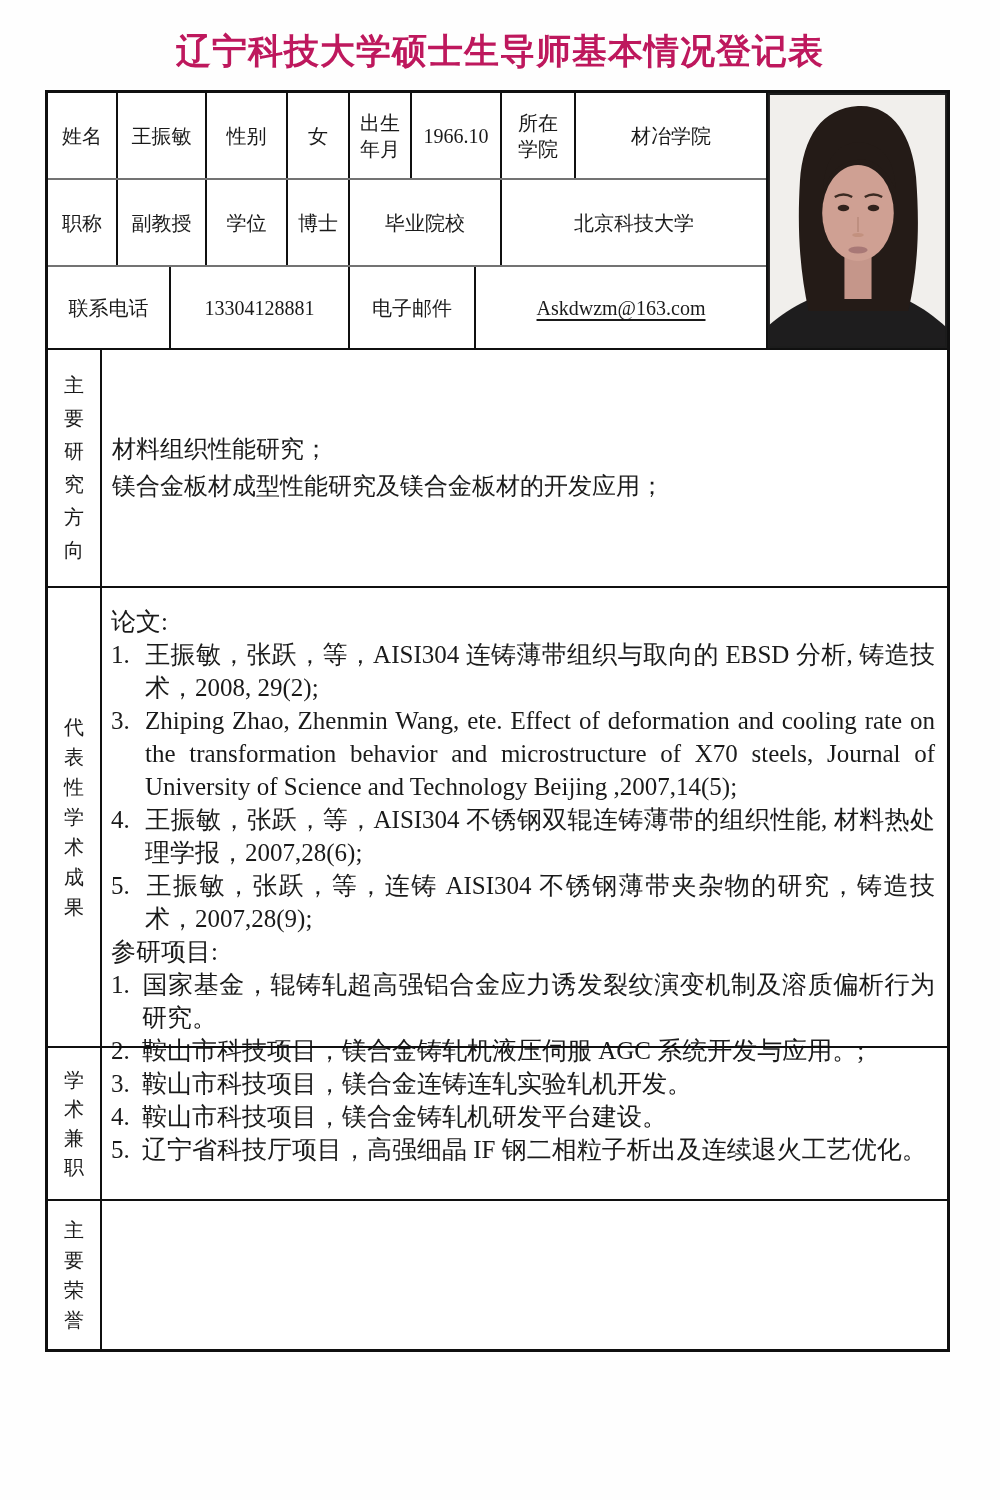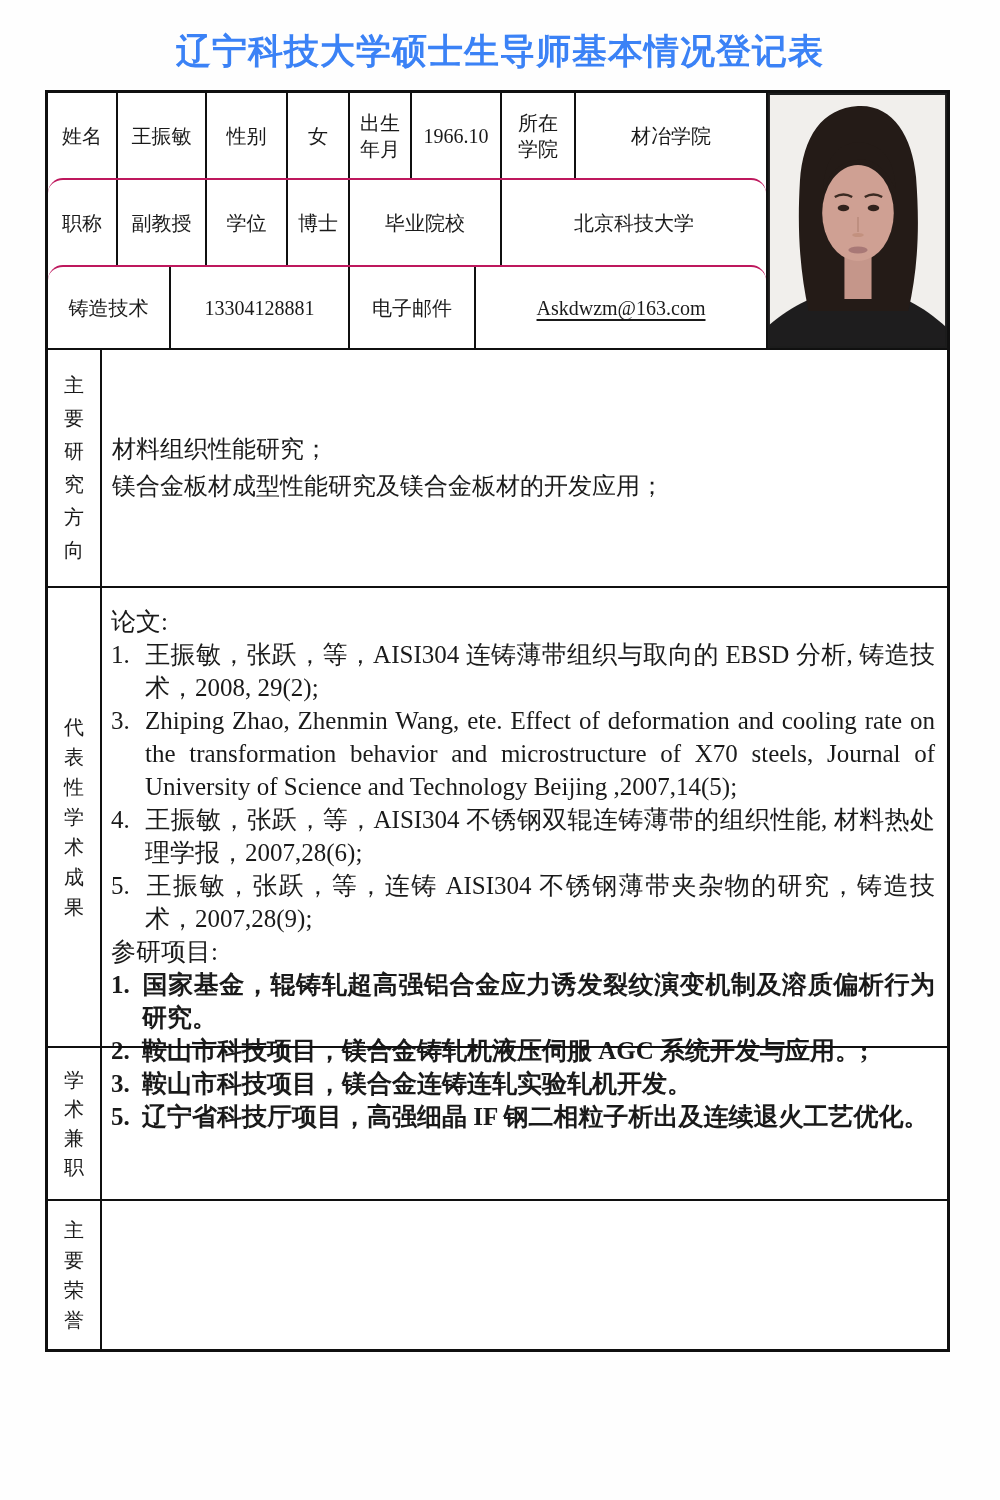--- a/index.html
+++ b/index.html
@@ -2,37 +2,37 @@
 <html><head>
 <meta charset="utf-8">
 <style>
   * { margin:0; padding:0; box-sizing:border-box; }
   body { background:#ffffff; font-family:"Liberation Serif","DejaVu Serif",serif; color:#1a1a1a; }
   .page { position:relative; width:1000px; height:1500px; background:#fefefe; overflow:hidden; }
 
   .doc-title {
     font-family:"Liberation Sans","DejaVu Sans",sans-serif;
     font-weight:bold; font-size:35px; letter-spacing:1px;
-    text-align:center; padding-top:28px; color:#3b82f6;
+    text-align:center; padding-top:28px; color:#be185d;
   }
 
   .form-table {
     position:absolute; left:45px; top:90px;
     width:905px; height:1262px;
     border:3px solid #101010; background:#fff;
     display:flex; flex-direction:column;
   }
   .band { display:flex; }
   .band + .band { border-top:2px solid #101010; }
 
   
   .top-band { height:255px; }
   .top-left { width:718px; display:flex; flex-direction:column; }
   .info-row { display:flex; }
-  .info-row + .info-row { border-top:2px solid #be185d;border-radius:15px; }
+  .info-row + .info-row { border-top:2px solid #737373; }
   .r1 { height:85px; } .r2 { height:87px; } .r3 { height:83px; }
   .cell {
     display:flex; align-items:center; justify-content:center;
     text-align:center; font-size:20px; line-height:26px; padding:2px;
   }
   .cell + .cell { border-left:2px solid #101010; }
   .preline { white-space:pre-line; }
   .w68{width:68px;} .w89{width:89px;} .w81{width:81px;} .w62{width:62px;}
   .w90{width:90px;} .w74{width:74px;text-align:right;} .w152{width:152px;}
   .w121{width:121px;} .w179{width:179px;} .w126{width:126px;}
@@ -54,21 +54,21 @@
   .research-content {
     display:flex; flex-direction:column; justify-content:center;
     padding:0 14px 0 10px; font-size:24px; line-height:37px;
   }
 
   .achv-band { height:460px; }
   .achv-content { padding:17px 12px 0 9px; font-size:25px; line-height:33px; }
   .heading-line { text-align:left; }
   .li { text-align:justify; padding-left:34px; text-indent:-34px; }
   .li .num { display:inline-block; width:34px; text-indent:0; }
-  .li.proj { padding-left:31px; text-indent:-31px;font-weight:bold; }
+  .li.proj { padding-left:31px; text-indent:-31px; }
   .li.proj .num { width:31px; }
 
   .positions-band { height:153px; }
   .honors-band { height:150px; }
   .empty-content { padding:8px 10px; font-size:19.5px; }
 </style>
 </head>
 <body>
 
 <div class="page">
@@ -96,21 +96,21 @@
         <div class="info-row r2">
           <div class="cell w68">职称</div>
           <div class="cell w89">副教授</div>
           <div class="cell w81">学位</div>
           <div class="cell w62">博士</div>
           <div class="cell w152">毕业院校</div>
           <div class="cell grow">北京科技大学</div>
         </div>
 
         <div class="info-row r3">
-          <div class="cell w121">铸造技术</div>
+          <div class="cell w121">联系电话</div>
           <div class="cell w179">13304128881</div>
           <div class="cell w126">电子邮件</div>
           <div class="cell grow">
             <span class="underlined">Askdwzm@163.com</span>
           </div>
         </div>
 
       </div>
 
       <div class="photo-cell">
@@ -170,20 +170,21 @@
         <div class="li"><span class="num">1.</span><span>王振敏，张跃，等，AISI304 连铸薄带组织与取向的 EBSD 分析, 铸造技术，2008, 29(2);</span></div>
         <div class="li"><span class="num">3.</span><span>Zhiping Zhao, Zhenmin Wang, ete. Effect of deformation and cooling rate on the transformation behavior and microstructure of X70 steels, Journal of University of Science and Technology Beijing ,2007,14(5);</span></div>
         <div class="li"><span class="num">4.</span><span>王振敏，张跃，等，AISI304 不锈钢双辊连铸薄带的组织性能, 材料热处理学报，2007,28(6);</span></div>
         <div class="li"><span class="num">5.</span><span>王振敏，张跃，等，连铸 AISI304 不锈钢薄带夹杂物的研究，铸造技术，2007,28(9);</span></div>
 
         <div class="heading-line">参研项目:</div>
 
         <div class="li proj"><span class="num">1.</span><span>国家基金，辊铸轧超高强铝合金应力诱发裂纹演变机制及溶质偏析行为研究。</span></div>
         <div class="li proj"><span class="num">2.</span><span>鞍山市科技项目，镁合金铸轧机液压伺服 AGC 系统开发与应用。;</span></div>
         <div class="li proj"><span class="num">3.</span><span>鞍山市科技项目，镁合金连铸连轧实验轧机开发。</span></div>
+        <div class="li proj"><span class="num">4.</span><span>鞍山市科技项目，镁合金铸轧机研发平台建设。</span></div>
         <div class="li proj"><span class="num">5.</span><span>辽宁省科技厅项目，高强细晶 IF 钢二相粒子析出及连续退火工艺优化。</span></div>
       </div>
     </div>
 
     <div class="band positions-band">
       <div class="vlabel lh29">学
 术
 兼
 职</div>
       <div class="band-content empty-content"></div>

